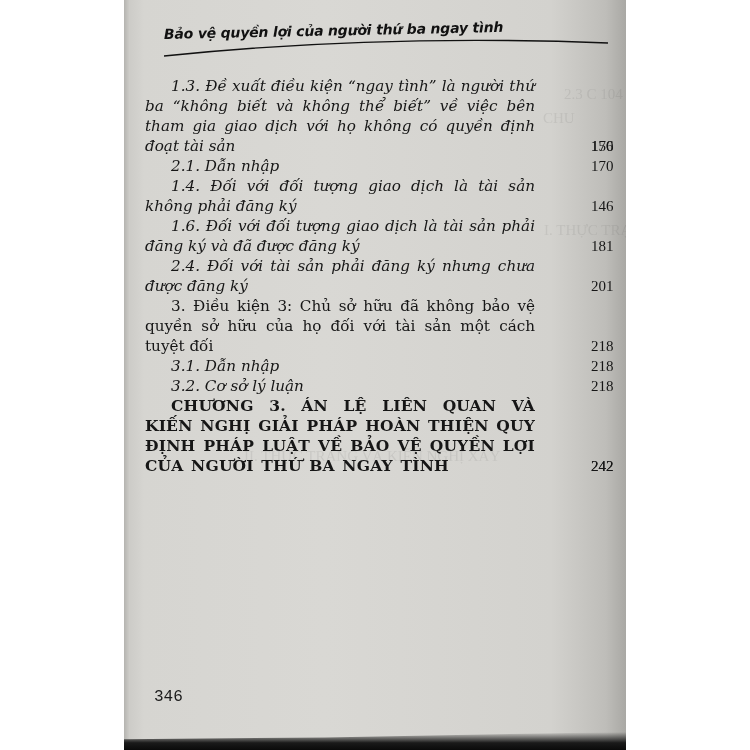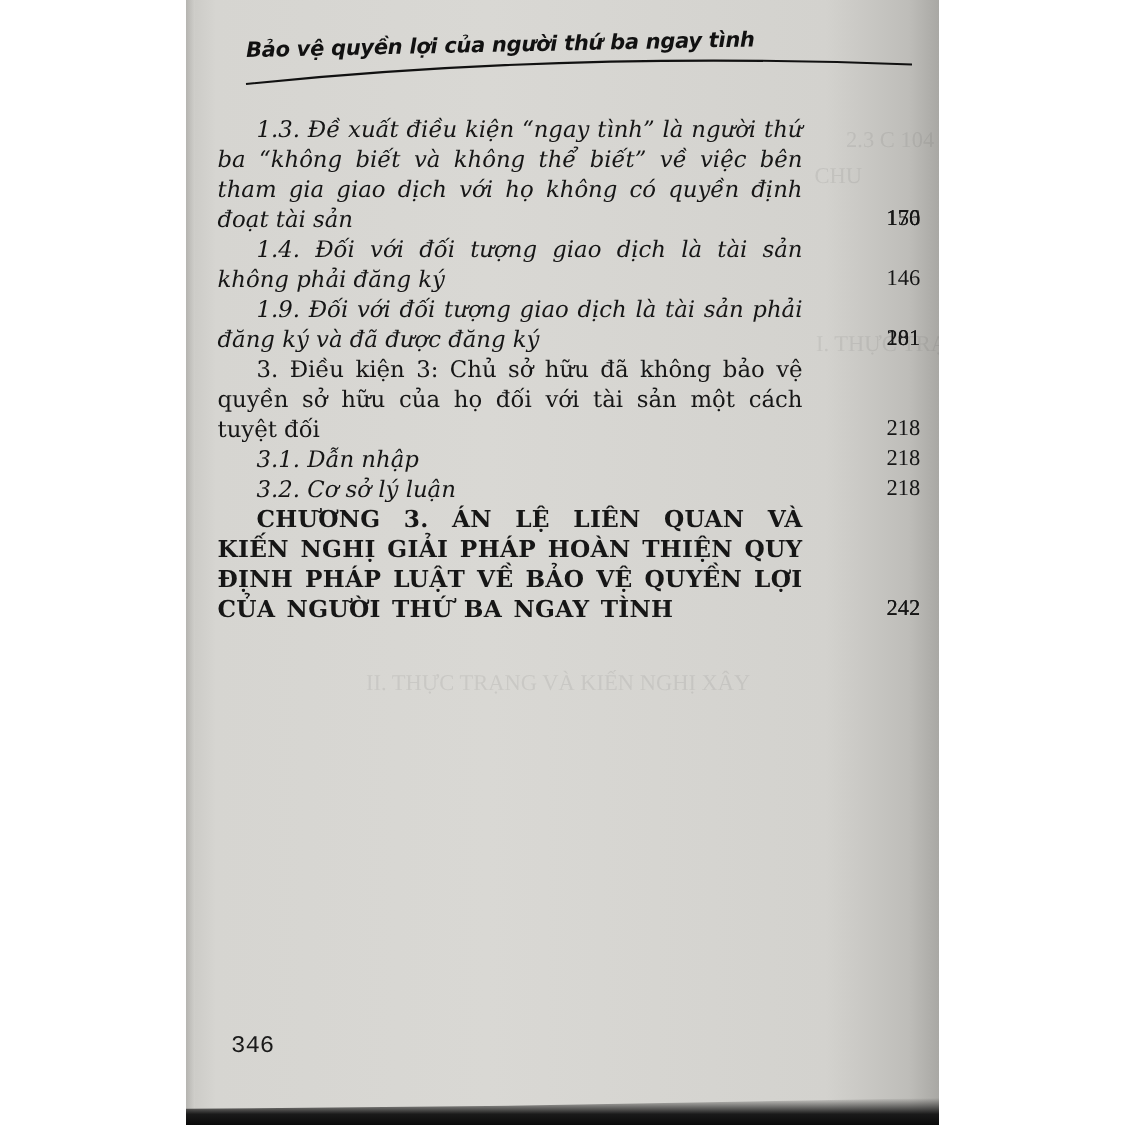--- a/index.html
+++ b/index.html
@@ -144,31 +144,33 @@
 
     <div class="toc">
       <div class="entry italic indent" style="margin-left:0;">
         <span class="text">1.3. Đề xuất điều kiện “ngay tình” là người thứ ba “không biết và không thể biết” về việc bên tham gia giao dịch với họ không có quyền định đoạt tài sản</span>
         <span class="page-num">156</span>
       </div>
       <div class="entry indent">
         <span class="page-num">170</span>
       </div>
       <div class="entry italic indent">
+        <span class="text">2.1. Dẫn nhập</span>
         <span class="page-num">170</span>
       </div>
       <div class="entry italic indent">
         <span class="text">1.4. Đối với đối tượng giao dịch là tài sản không phải đăng ký</span>
         <span class="page-num">146</span>
       </div>
       <div class="entry italic indent">
-        <span class="text">1.9. Đối với đối tượng giao dịch là tài sản phải đăng ký và đã được đăng ký</span>
+        <span class="text">1.6. Đối với đối tượng giao dịch là tài sản phải đăng ký và đã được đăng ký</span>
         <span class="page-num">181</span>
       </div>
       <div class="entry italic indent">
+        <span class="text">2.4. Đối với tài sản phải đăng ký nhưng chưa được đăng ký</span>
         <span class="page-num">201</span>
       </div>
       <div class="entry indent">
         <span class="text">3. Điều kiện 3: Chủ sở hữu đã không bảo vệ quyền sở hữu của họ đối với tài sản một cách tuyệt đối</span>
         <span class="page-num">218</span>
       </div>
       <div class="entry italic indent">
         <span class="text">3.1. Dẫn nhập</span>
         <span class="page-num">218</span>
       </div>

